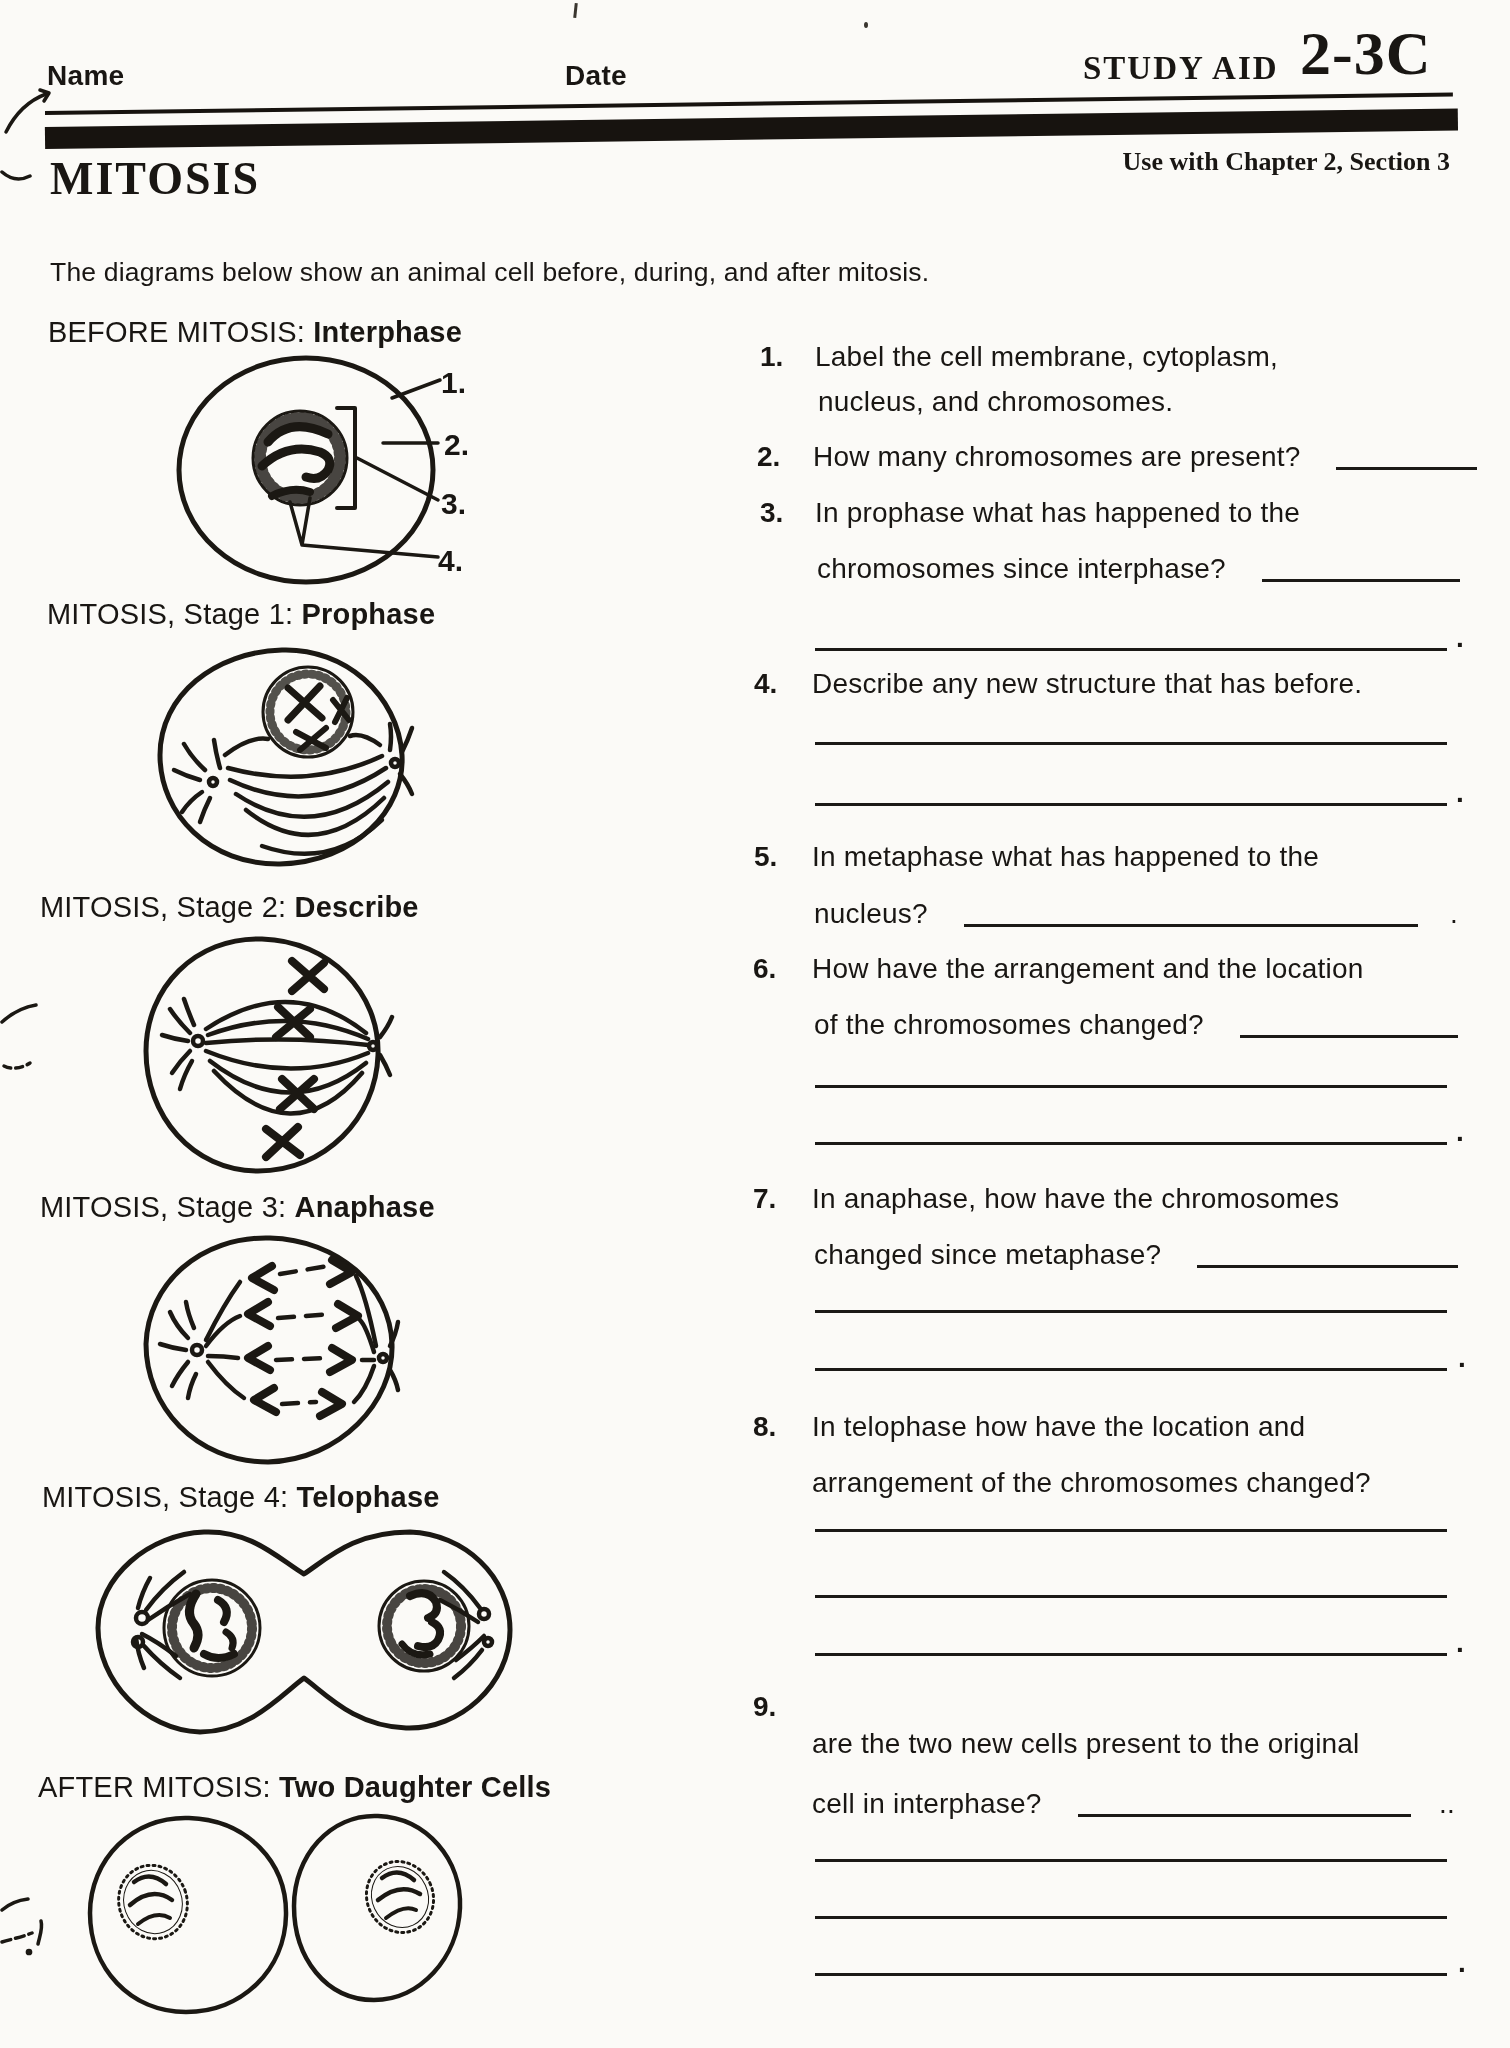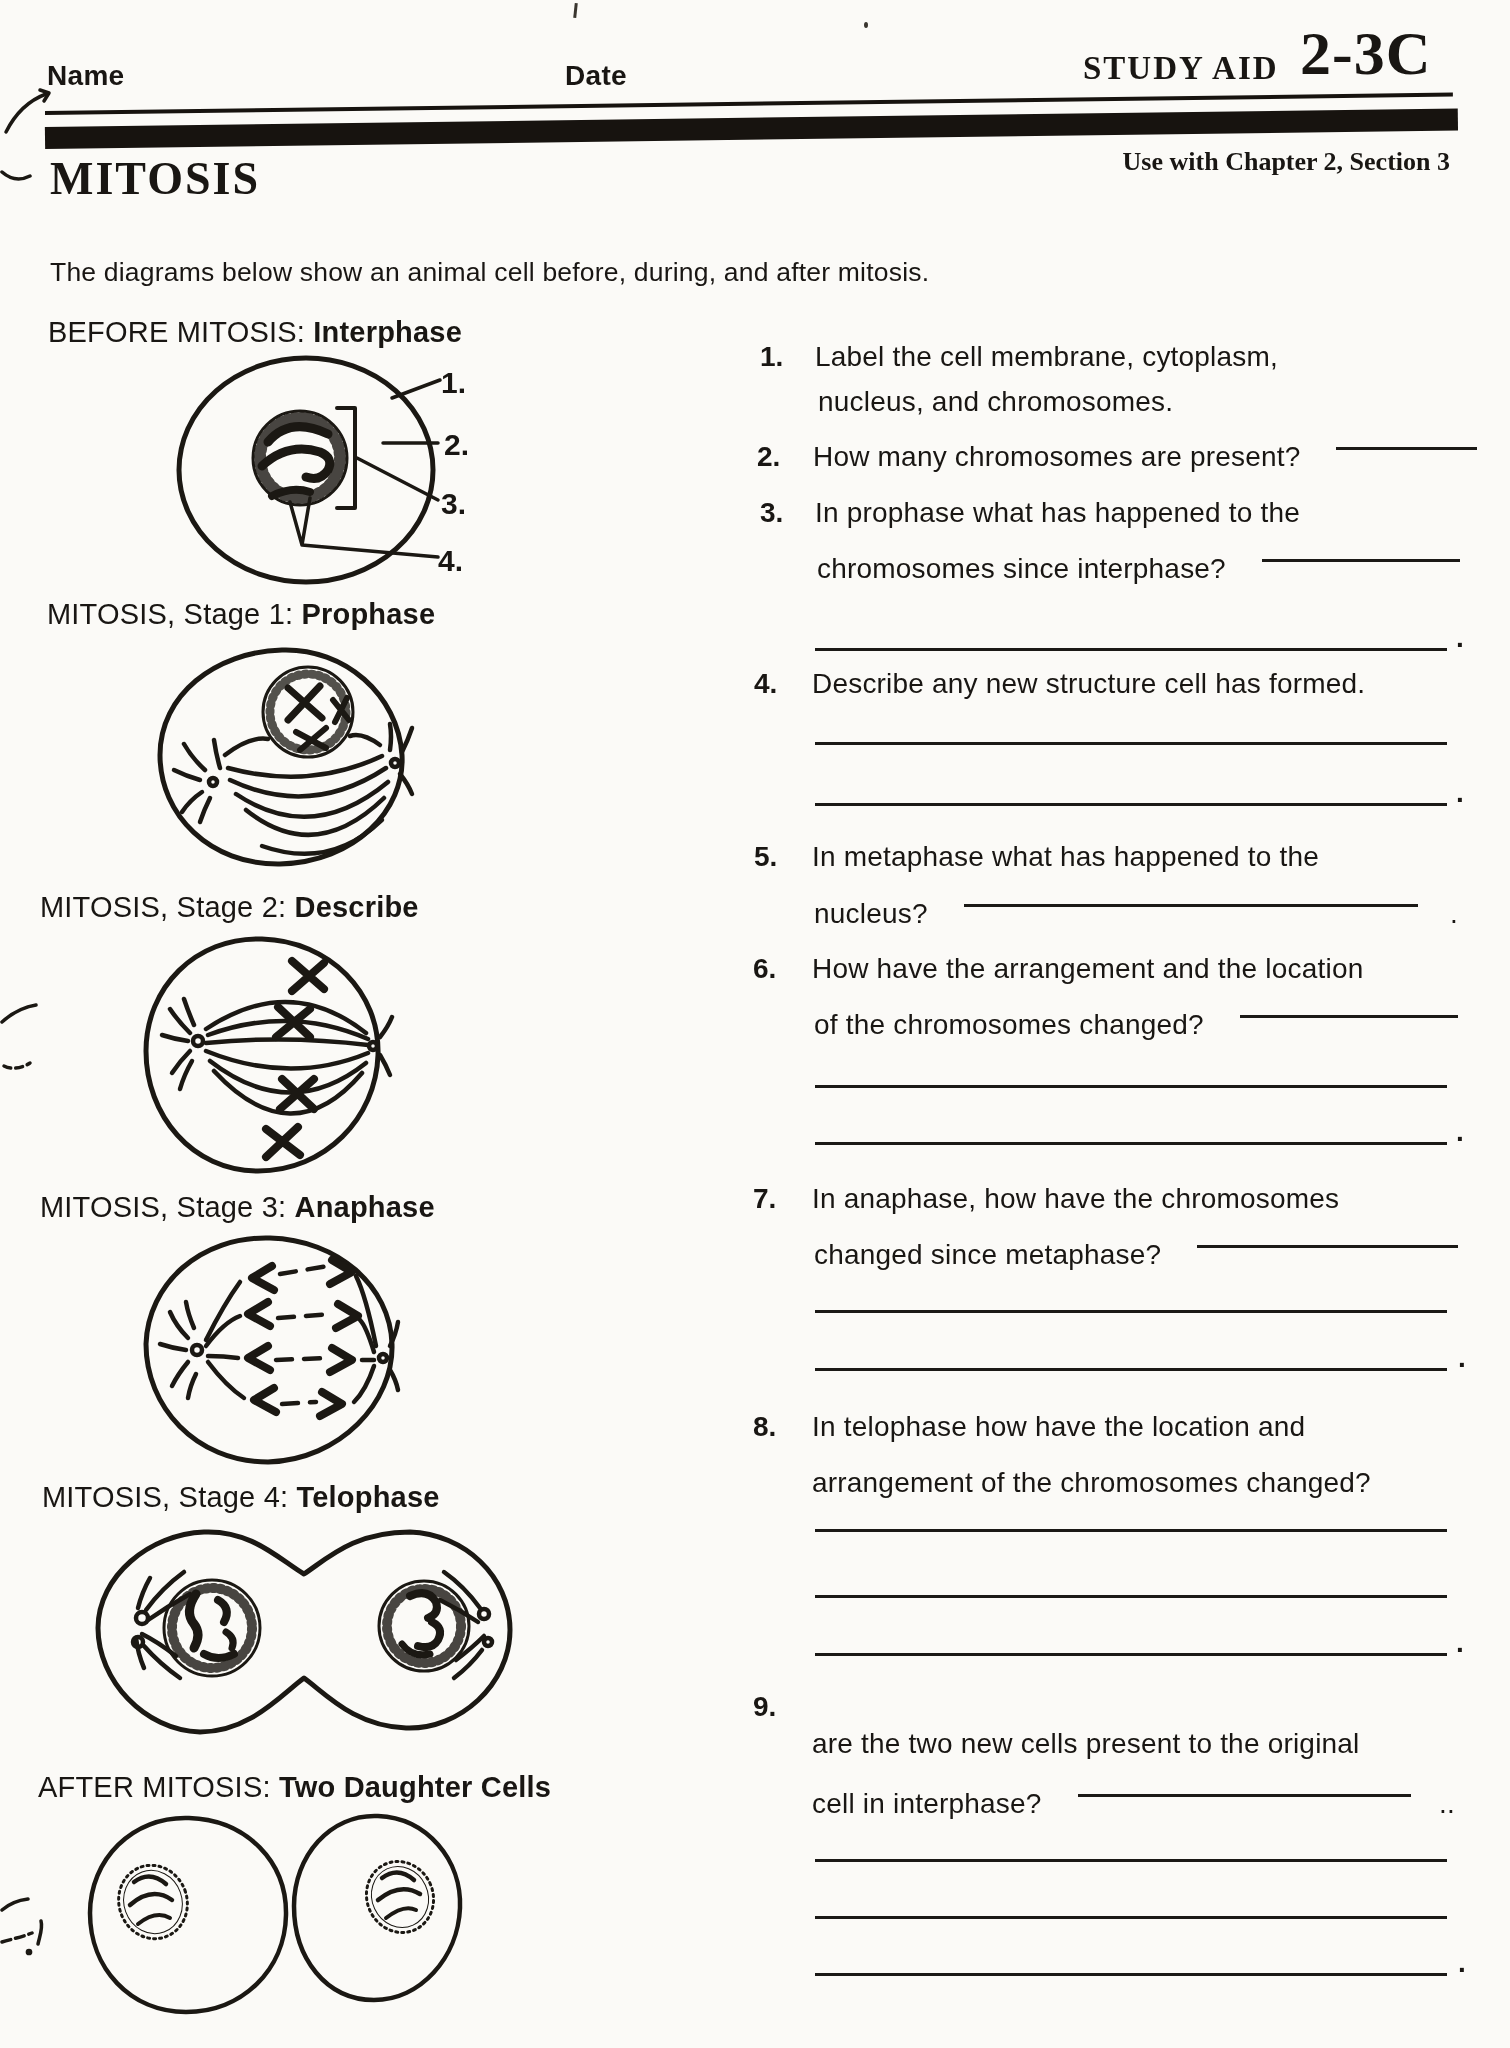--- a/index.html
+++ b/index.html
@@ -10,21 +10,21 @@
   }
   .abs{position:absolute;}
   .sans-b{font-weight:bold;font-size:28px;letter-spacing:.3px;}
   .serif-b{font-family:"Liberation Serif",serif;font-weight:bold;}
   .title{font-family:"Liberation Serif",serif;font-weight:bold;font-size:46px;letter-spacing:2px;}
   .intro{font-size:26.5px;letter-spacing:.2px;}
   .stage{font-size:29px;letter-spacing:.2px;white-space:nowrap;}
   .stage b{font-weight:bold;}
   .qnum{font-weight:bold;font-size:28px;}
   .qtext{font-size:28px;letter-spacing:.2px;white-space:nowrap;}
-  .qrow{position:absolute;display:flex;gap:24px;}
+  .qrow{position:absolute;display:flex;align-items:flex-end;gap:24px;}
   .qrow .qtext{flex:0 0 auto;}
   .blank{flex:1 1 auto;border-bottom:3.5px solid #1b1916;margin:0 0 3px 12px;height:6px;}
   .hline{position:absolute;height:0;border-bottom:3.5px solid #1b1916;}
   .enddot{position:absolute;font-size:28px;font-weight:bold;}
   .dlabel{position:absolute;font-weight:bold;font-size:30px;}
   .rule{position:absolute;background:#17130f;transform:rotate(-0.75deg);transform-origin:left center;}
   svg{position:absolute;overflow:visible;}
   svg *{stroke:#1b1813;fill:none;stroke-linecap:round;stroke-linejoin:round;}
   .artifact{position:absolute;background:#3a362f;}
 </style>
@@ -268,21 +268,21 @@
   <div class="abs qnum" style="left:760px;top:497px">3.</div>
   <div class="abs qtext" style="left:815px;top:497px">In prophase what has happened to the</div>
   <div class="qrow" style="left:817px;top:553px;right:50px">
     <span class="qtext">chromosomes since interphase?</span>
     <span class="blank"></span>
   </div>
   <div class="hline" style="left:815px;top:648px;width:632px"></div>
   <span class="enddot" style="left:1456px;top:622px">.</span>
 
   <div class="abs qnum" style="left:754px;top:668px">4.</div>
-  <div class="abs qtext" style="left:812px;top:668px">Describe any new structure cell has formed.</div>
+  <div class="abs qtext" style="left:812px;top:668px">Describe any new structure that has before.</div>
   <div class="hline" style="left:815px;top:742px;width:632px"></div>
   <div class="hline" style="left:815px;top:803px;width:632px"></div>
   <span class="enddot" style="left:1456px;top:777px">.</span>
 
   <div class="abs qnum" style="left:754px;top:841px">5.</div>
   <div class="abs qtext" style="left:812px;top:841px">In metaphase what has happened to the</div>
   <div class="qrow" style="left:814px;top:898px;right:52px">
     <span class="qtext">nucleus?</span>
     <span class="blank"></span>
     <span class="qtext" style="margin-left:8px">.</span>

